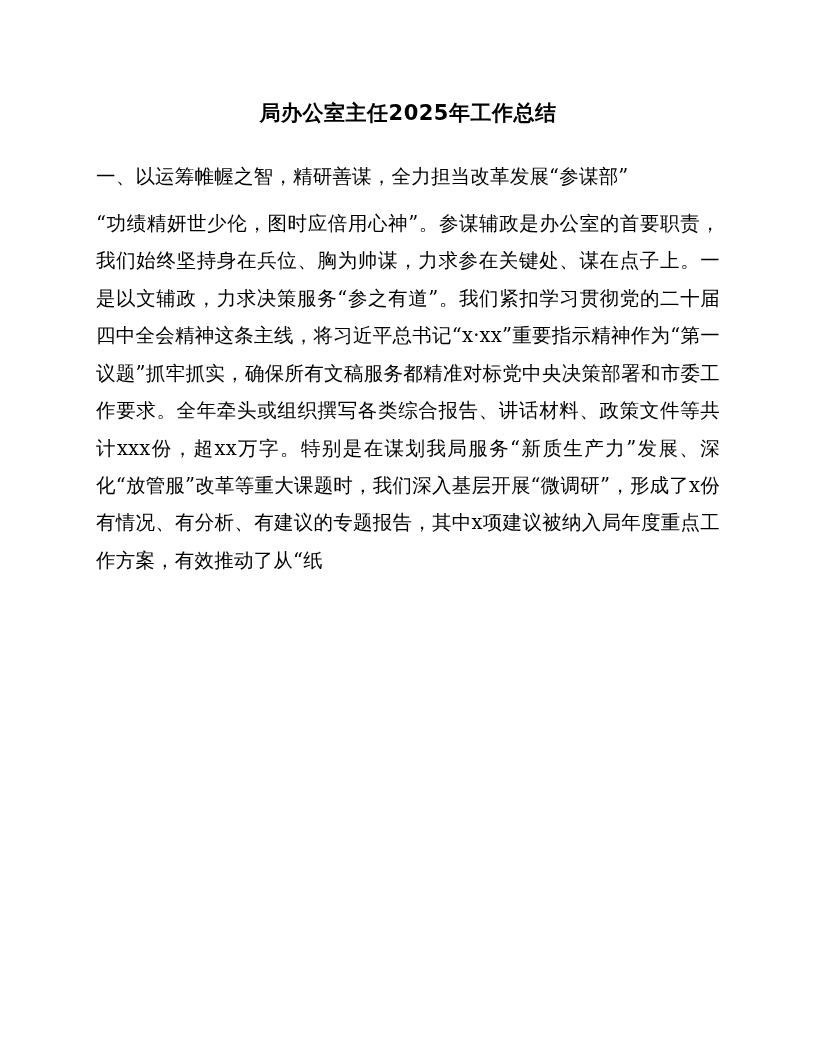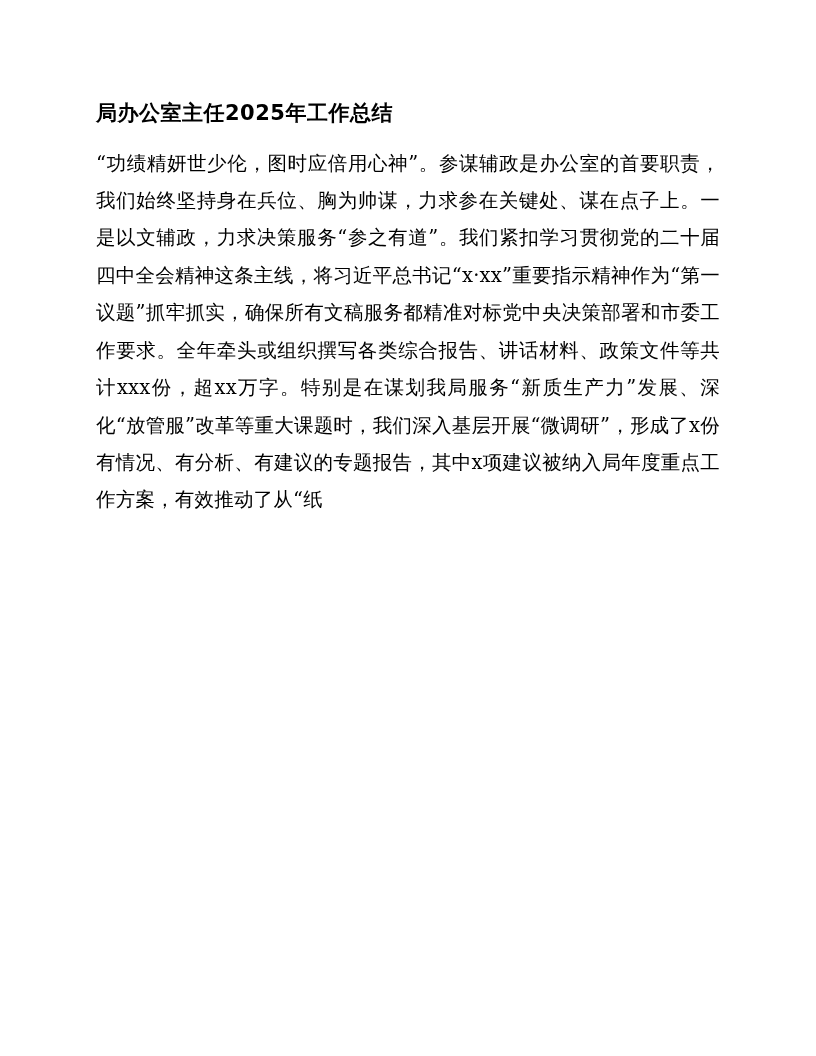--- a/index.html
+++ b/index.html
@@ -15,25 +15,26 @@
     overflow: hidden;
   }
   .page {
     box-sizing: border-box;
     width: 816px;
     height: 1056px;
     padding: 88px 96px 60px 96px;
     background: #ffffff;
   }
   .doc-title {
+    text-align: center;
     font-family: "DejaVu Sans", "Liberation Sans", sans-serif;
     font-weight: bold;
     font-size: 21px;
     letter-spacing: 0.5px;
-    margin: 10px 0 15px 0;
+    margin: 10px 0 28px 0;
     line-height: 1.5;
   }
   .para {
     font-size: 19.5px;
     line-height: 1.92;
     text-align: justify;
     text-justify: inter-ideograph;
     margin: 0 0 14px 0;
     letter-spacing: 0.2px;
   }
@@ -46,16 +47,17 @@
   }
 </style>
 </head>
 <body>
 
 <div class="page">
 
   <h1 class="doc-title">局办公室主任2025年工作总结</h1>
 
 
+  <p class="section-heading">一、以运筹帷幄之智，精研善谋，全力担当改革发展“参谋部”</p>
 
   <p class="para">“功绩精妍世少伦，图时应倍用心神”。参谋辅政是办公室的首要职责，我们始终坚持身在兵位、胸为帅谋，力求参在关键处、谋在点子上。一是以文辅政，力求决策服务“参之有道”。我们紧扣学习贯彻党的二十届四中全会精神这条主线，将习近平总书记“x·xx”重要指示精神作为“第一议题”抓牢抓实，确保所有文稿服务都精准对标党中央决策部署和市委工作要求。全年牵头或组织撰写各类综合报告、讲话材料、政策文件等共计xxx份，超xx万字。特别是在谋划我局服务“新质生产力”发展、深化“放管服”改革等重大课题时，我们深入基层开展“微调研”，形成了x份有情况、有分析、有建议的专题报告，其中x项建议被纳入局年度重点工作方案，有效推动了从“纸</p>
 
 </div>
 
 </body></html>

